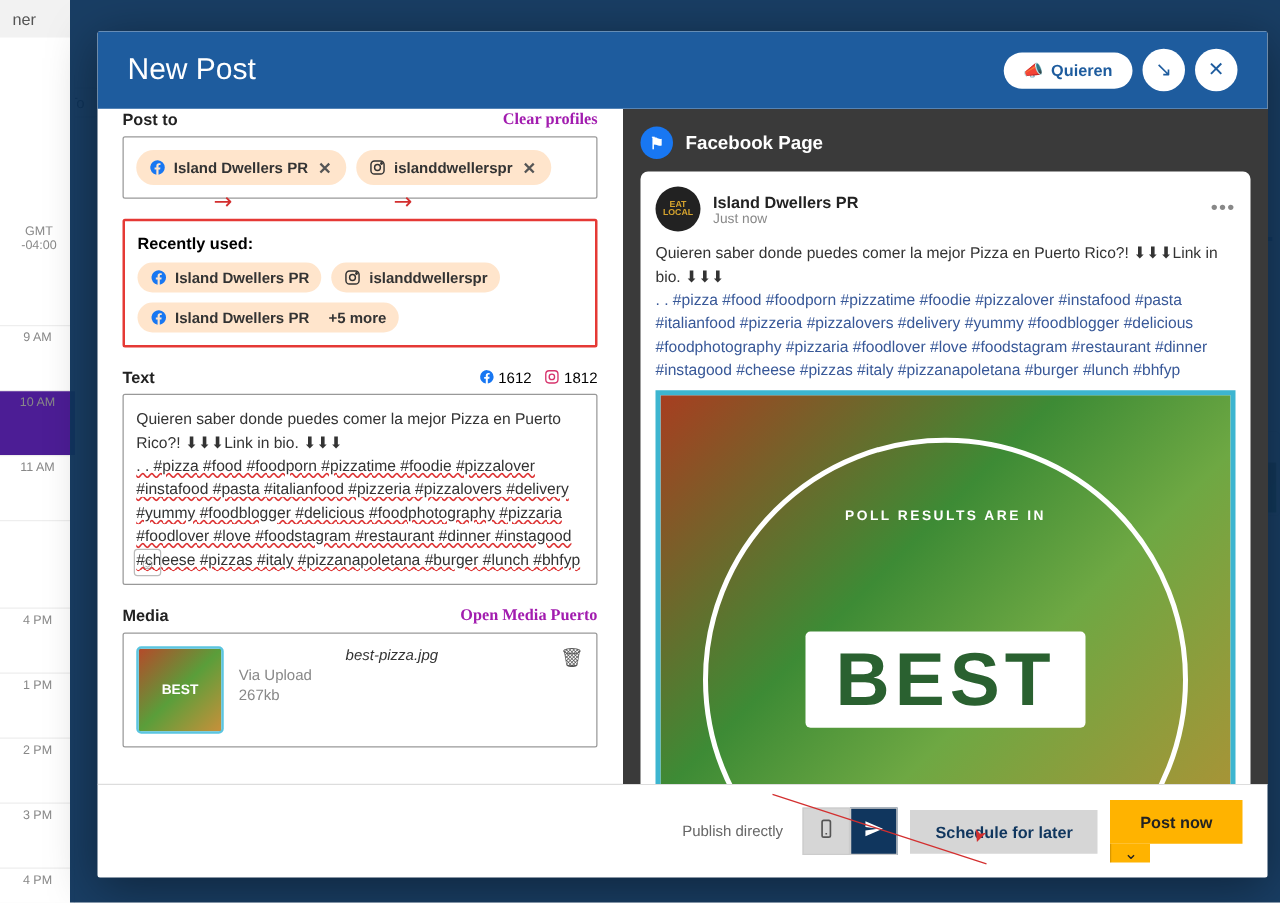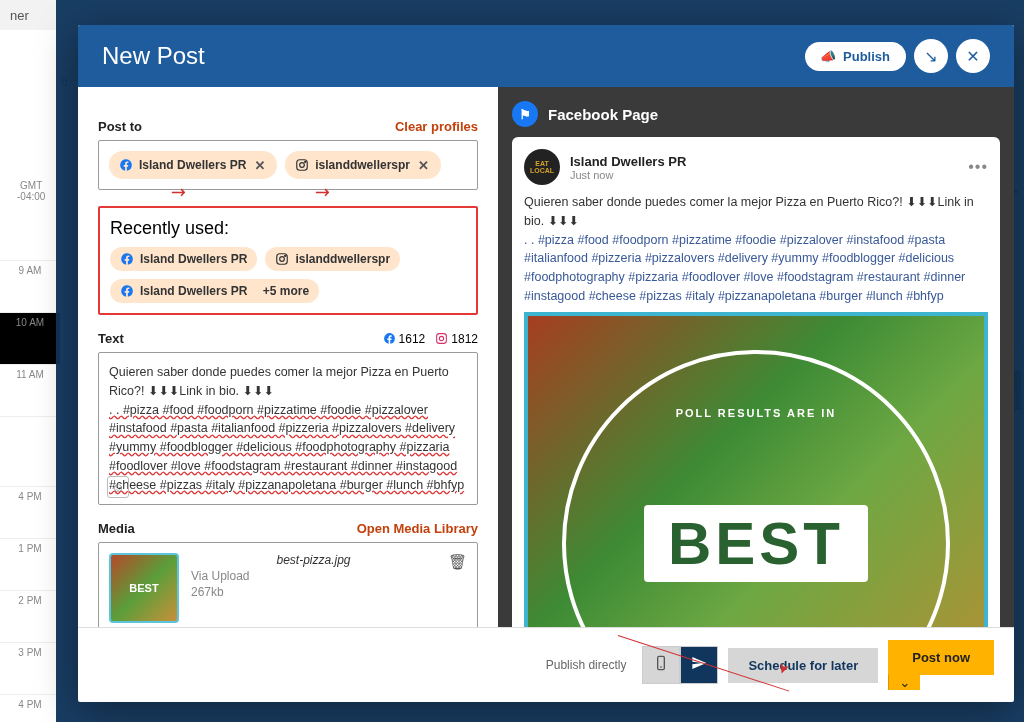--- a/index.html
+++ b/index.html
@@ -2,47 +2,47 @@
 <html><head>
 <meta charset="utf-8">
 <style>
 * { box-sizing: border-box; margin: 0; padding: 0; }
 body { font-family: -apple-system, BlinkMacSystemFont, "Segoe UI", Arial, sans-serif; background: #f5f5f5; width: 1024px; height: 722px; overflow: hidden; position: relative; }
 .bg-calendar { position: absolute; top: 0; left: 0; width: 100%; height: 100%; background: #fff; }
 .bg-sidebar { position: absolute; left: 0; top: 60px; width: 60px; height: 100%; background: #fff; border-right: 1px solid #e0e0e0; }
 .bg-tz { position: absolute; left: 17px; top: 120px; font-size: 10px; color: #888; text-align: center; }
 .bg-hours { position: absolute; left: 0; top: 160px; width: 60px; }
 .bg-hour { height: 52px; font-size: 10px; color: #888; text-align: center; padding-top: 4px; border-top: 1px solid #eee; }
-.bg-hour.active { background: #000000; }
+.bg-hour.active { background: #4c1d95; }
 .bg-top { position: absolute; top: 0; left: 0; right: 0; height: 30px; background: #f2f2f2; display: flex; align-items: center; padding-left: 10px; font-size: 13px; color: #555; }
 .bg-dim { position: absolute; top: -180px; left: 56px; right: -2px; bottom: -34px; background: #10365e; opacity: 0.96; border-radius: 4px; }
 .bg-today { position: absolute; top: 70px; left: 44px; background: #fff; border: 1px solid #ccc; padding: 4px 10px; font-size: 12px; border-radius: 3px; }
 .bg-big-num { position: absolute; right: 4px; top: 155px; font-size: 42px; color: #2564a3; font-weight: 300; }
 .bg-card-frag { position: absolute; right: 0; top: 345px; width: 50px; background: #fff; border: 1px solid #ddd; border-radius: 3px; font-size: 9px; padding: 2px; }
 .bg-card-frag .t1 { color: #888; }
 .modal { position: absolute; top: 25px; left: 78px; right: 10px; bottom: 20px; background: #fff; border-radius: 2px; box-shadow: 0 8px 40px rgba(0,0,0,0.4); display: flex; flex-direction: column; overflow: hidden; }
 .modal-header { background: #1e5c9e; color: #fff; padding: 14px 24px; display: flex; align-items: center; justify-content: space-between; }
 .modal-title { font-size: 24px; font-weight: 400; }
 .modal-header-actions { display: flex; gap: 8px; align-items: center; }
 .feedback-btn { background: #fff; color: #1e5c9e; border: none; border-radius: 18px; padding: 7px 16px; font-size: 13px; font-weight: 600; display: flex; align-items: center; gap: 6px; cursor: pointer; }
 .circ-btn { width: 34px; height: 34px; border-radius: 50%; background: #fff; border: none; display: flex; align-items: center; justify-content: center; cursor: pointer; color: #1e5c9e; font-size: 16px; }
 .modal-body { flex: 1; display: flex; overflow: hidden; }
-.panel-left { width: 420px; padding: 32px 20px; overflow-y: auto; }
+.panel-left { width: 420px; padding: 0 20px; overflow-y: auto; }
 .panel-right { flex: 1; background: #3a3a3a; padding: 14px; overflow-y: auto; }
 .section { margin-bottom: 16px; }
 .section-head { display: flex; justify-content: space-between; align-items: center; margin-bottom: 6px; }
 .section-label { font-size: 13px; font-weight: 700; color: #222; }
-.section-link { font-size: 13px; color: #c2410c; font-weight: 600; cursor: pointer; }
+.section-link { font-size: 13px; color: #a21caf; font-weight: 600; cursor: pointer; font-family: Liberation Serif, serif; }
 .chip-box { border: 1px solid #999; padding: 10px; border-radius: 2px; display: flex; flex-wrap: wrap; gap: 8px; min-height: 50px; }
 .chip { background: #ffe5cc; border-radius: 16px; padding: 5px 10px; display: inline-flex; align-items: center; gap: 6px; font-size: 12px; font-weight: 600; color: #333; }
 .chip .ico { width: 14px; height: 14px; display: inline-flex; align-items: center; justify-content: center; }
 .chip .x { cursor: pointer; color: #555; font-size: 13px; padding: 0 2px; }
 .fb-ico svg, .ig-ico svg { width: 14px; height: 14px; }
 .recently { border: 2px solid #e53935; padding: 10px; border-radius: 2px; position: relative; }
-.recently-label { font-size: 18px; font-weight: 400; margin-bottom: 8px; }
+.recently-label { font-size: 13px; font-weight: 700; margin-bottom: 8px; }
 .recently-chips { display: flex; flex-wrap: wrap; gap: 8px; }
 .recently .chip { cursor: pointer; }
 .char-counts { display: flex; gap: 10px; font-size: 12px; align-items: center; }
 .char-counts .cc { display: flex; align-items: flex-start; gap: 3px; }
 .text-box { border: 1px solid #999; padding: 10px; border-radius: 2px; font-size: 12.5px; color: #333; line-height: 1.5; min-height: 150px; position: relative; }
 .text-box .emoji-btn { position: absolute; bottom: 6px; left: 8px; width: 22px; height: 22px; border: 1px solid #bbb; border-radius: 3px; display: flex; align-items: center; justify-content: center; cursor: pointer; font-size: 13px; color: #888; }
 .media-box { border: 1px solid #999; padding: 10px; border-radius: 2px; display: flex; gap: 12px; }
 .media-thumb { width: 70px; height: 70px; background: linear-gradient(135deg, #b54a2a, #5a9e3a, #c8903a); border-radius: 4px; display: flex; align-items: center; justify-content: center; color: #fff; font-weight: 700; font-size: 11px; border: 2px solid #5bc5e0; }
 .media-info { flex: 1; font-size: 12px; }
 .media-name { font-style: italic; color: #333; text-align: center; }
@@ -109,21 +109,21 @@
   </div>
   <div class="bg-dim"></div>
 </div>
 
 <div class="modal">
   <div class="modal-header">
     <div class="modal-title">New Post</div>
     <div class="modal-header-actions">
       <button class="feedback-btn">
         <span>📣</span>
-        <span>Publish</span>
+        <span>Quieren</span>
       </button>
       <button class="circ-btn">
         <span>↘</span>
       </button>
       <button class="circ-btn">
         <span>✕</span>
       </button>
     </div>
   </div>
 
@@ -220,21 +220,21 @@
           </div>
           <span class="emoji-btn">
             <span>☺</span>
           </span>
         </div>
       </div>
 
       <div class="section">
         <div class="section-head">
           <span class="section-label">Media</span>
-          <span class="section-link">Open Media Library</span>
+          <span class="section-link">Open Media Puerto</span>
         </div>
         <div class="media-box">
           <div class="media-thumb">
               <span>BEST</span>
             </div>
           <div class="media-info">
             <div class="media-name">best-pizza.jpg</div>
             <div class="media-via">Via Upload</div>
             <div class="media-size">267kb</div>
           </div>

